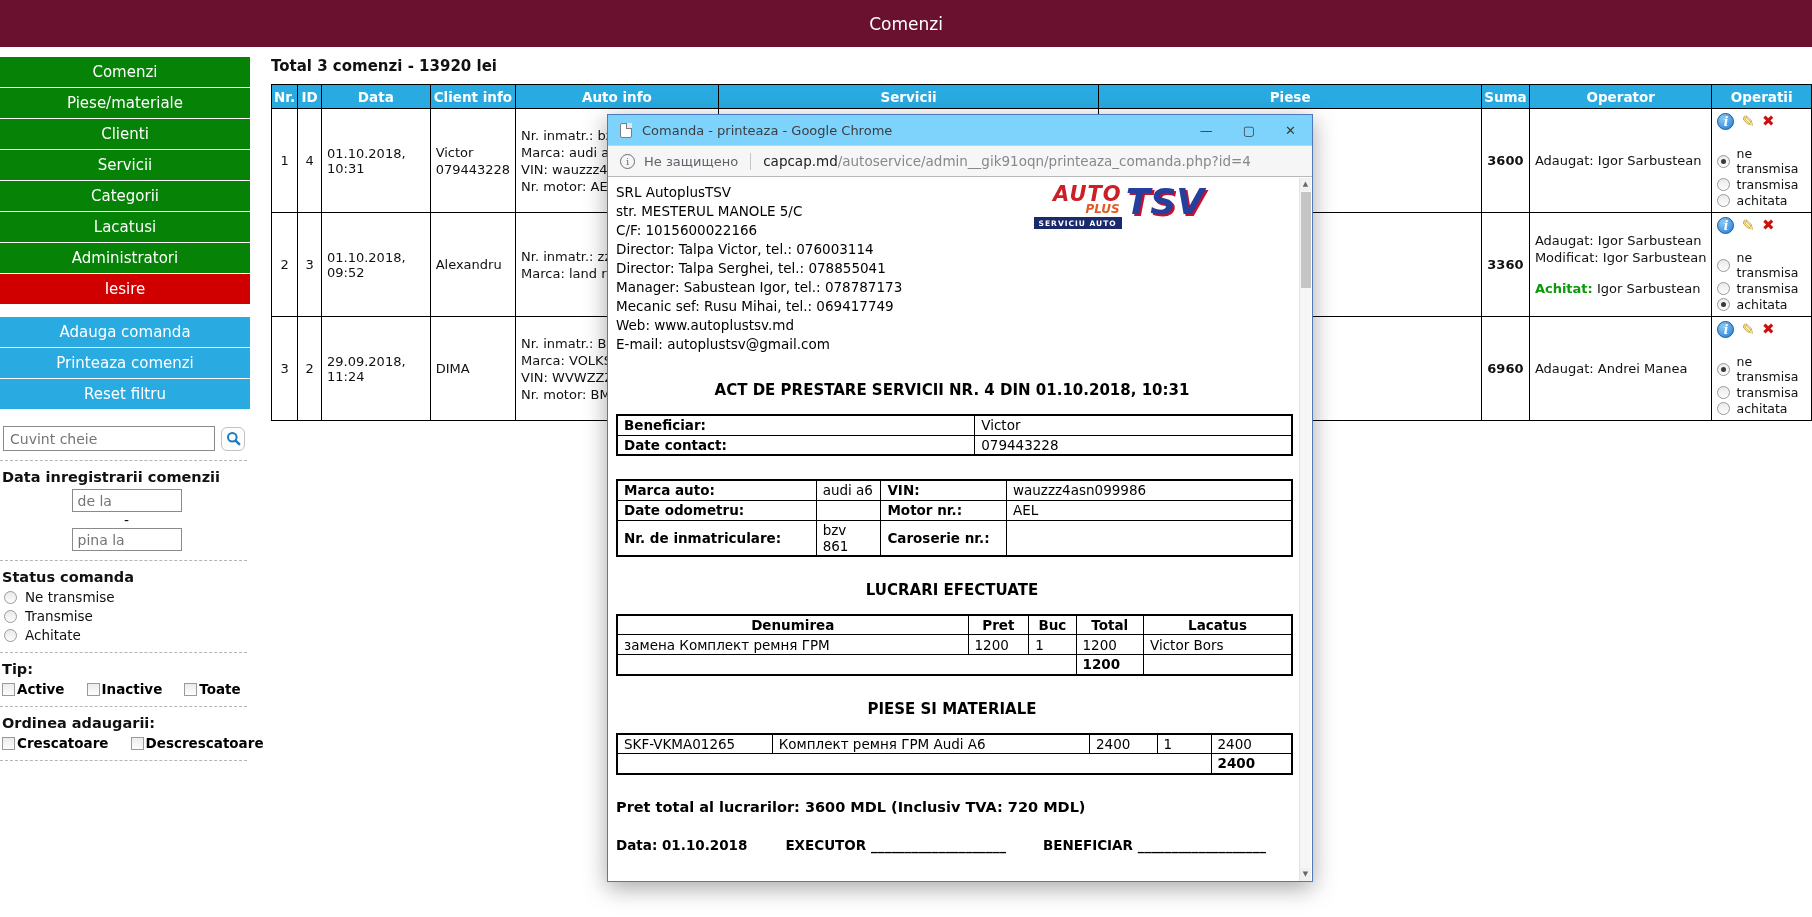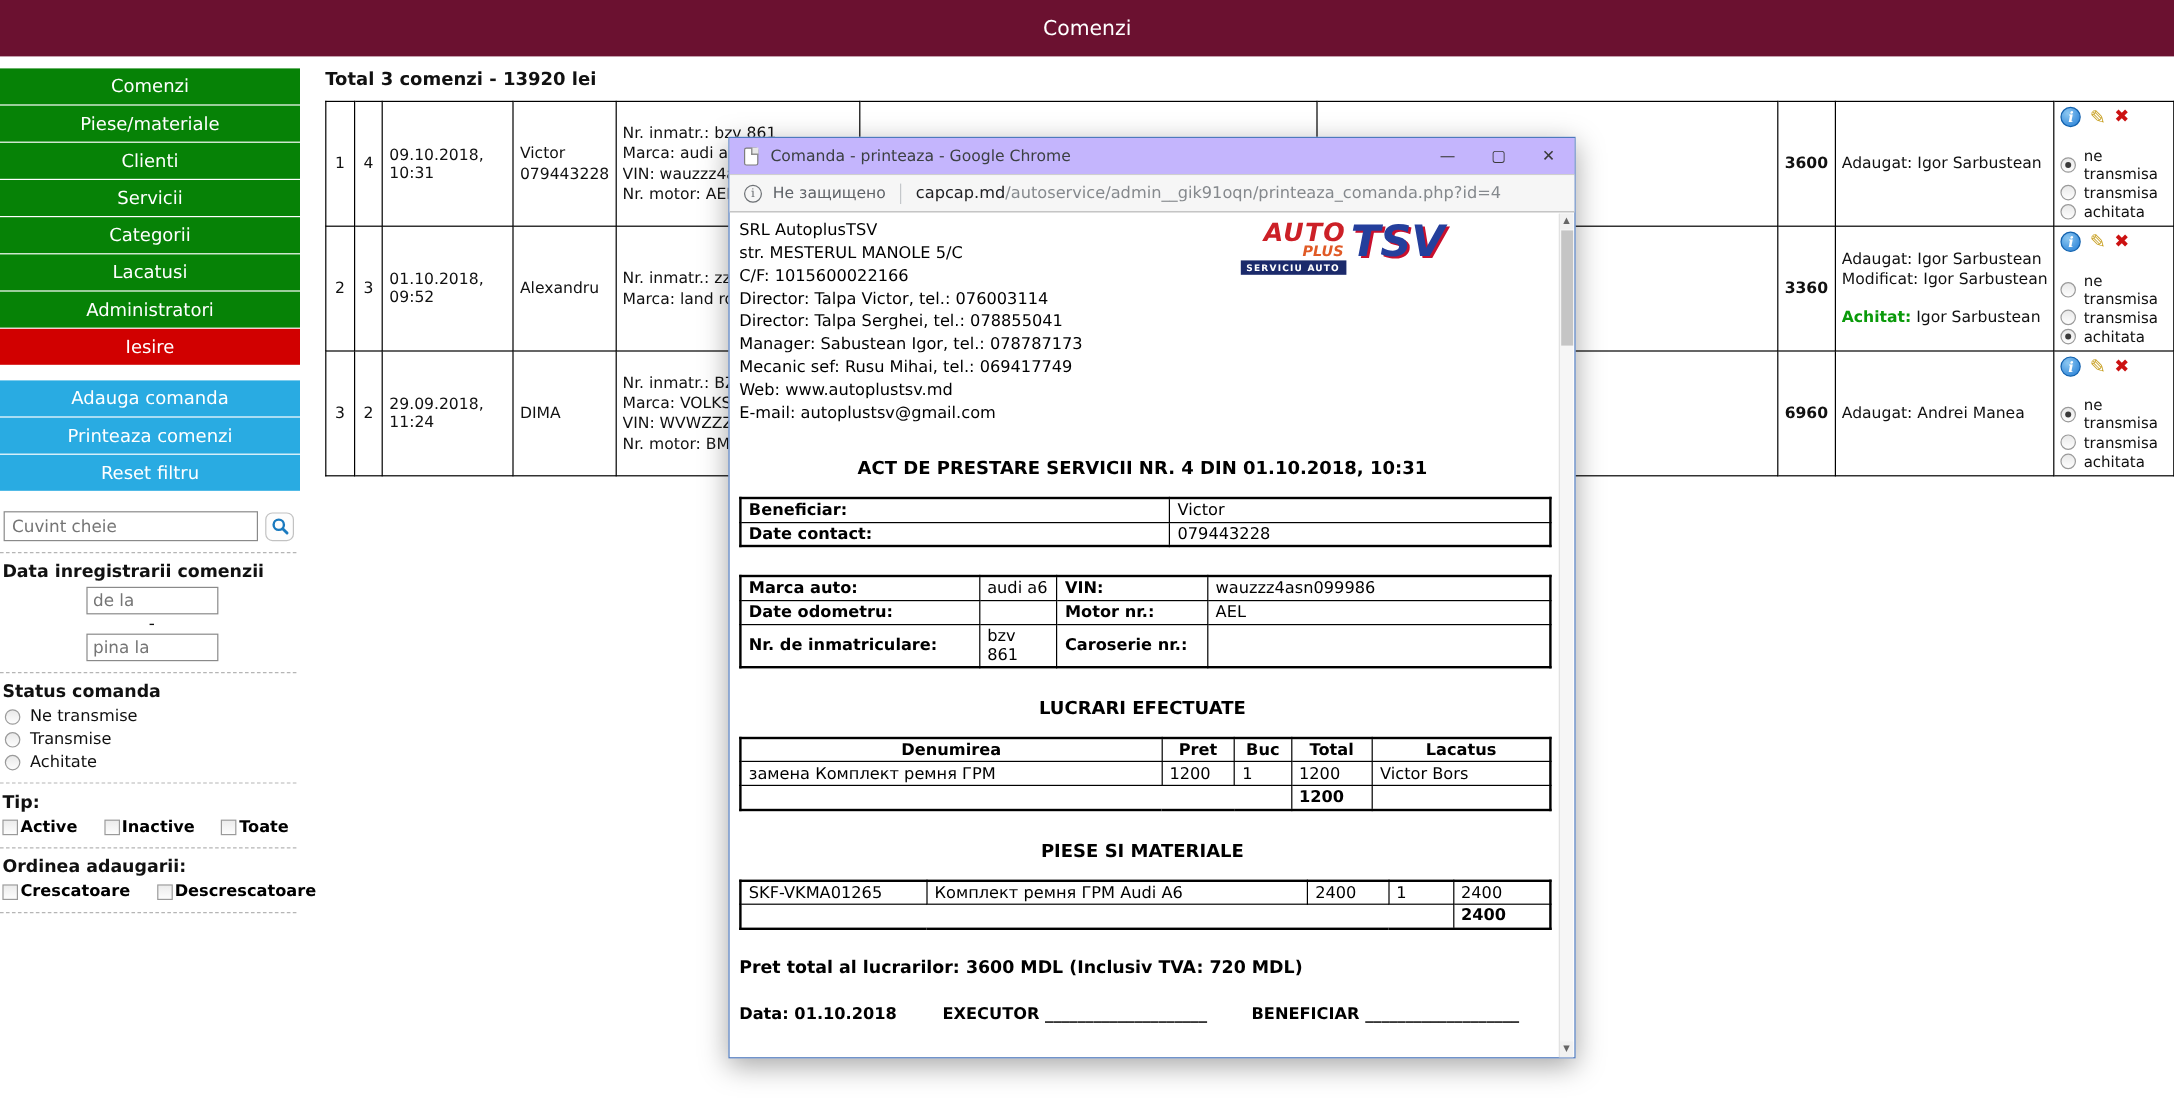--- a/index.html
+++ b/index.html
@@ -65,21 +65,21 @@
   .op-radios .optrow { margin:1px 0; }
   .op-radios label { font-size:12.5px; margin-left:6px; }
   .operator { font-size:12.5px; }
   .operator .opline { line-height:17px; }
   .achitat-lbl { color:#0a9a0a; font-weight:bold; }
   .opspacer { height:14px; }
 
   
   .popup { position:absolute; left:607px; top:114px; width:706px; height:768px; background:#fff;
            border:1px solid #4e79bd; box-shadow:0 6px 22px rgba(0,0,0,.35); z-index:10; }
-  .ptitlebar { height:31px; background:#c4b5fd; border-bottom:1px solid #cfcfcf; display:flex; align-items:center; padding:0 12px; }
+  .ptitlebar { height:31px; background:#7dd3fc; border-bottom:1px solid #cfcfcf; display:flex; align-items:center; padding:0 12px; }
   .docicon { width:12px; height:15px; border:1.5px solid #7d7d7d; border-radius:2px; position:relative; background:#fff; flex:0 0 auto; }
   .docicon::after { content:""; position:absolute; right:-1px; top:-1px; width:5px; height:5px;
                     background:#e7e7e7; border-left:1.5px solid #7d7d7d; border-bottom:1.5px solid #7d7d7d; }
   .ptitle { font-size:13px; color:#3c4043; margin-left:10px; flex:1 1 auto; white-space:nowrap; overflow:hidden; }
   .wctl { display:flex; align-items:center; gap:30px; margin-right:4px; }
   .wctl span { font-size:13px; color:#3a3a3a; cursor:pointer; line-height:1; }
   .purlbar { height:31px; background:#f6f6f6; border-bottom:1px solid #b9b9b9; display:flex; align-items:center; padding:0 12px; }
   .ic-sec { width:15px; height:15px; border-radius:50%; border:1.5px solid #6b6f73; color:#6b6f73;
             font-size:10px; font-family:"DejaVu Serif",serif; text-align:center; line-height:13px; flex:0 0 auto; }
   .sectext { color:#5f6368; font-size:13px; margin:0 12px 0 9px; }
@@ -209,25 +209,37 @@
         <col style="width:110px">
         <col style="width:74px">
       <col style="width:205px">
         <col style="width:403px">
         <col style="width:395px">
         <col style="width:48px">
       <col style="width:162px">
         <col style="width:100px">
     </colgroup>
     <tbody>
+        <tr>
+      <th>Nr.</th>
+      <th>ID</th>
+      <th>Data</th>
+      <th>Client info</th>
+      <th>Auto info</th>
+      <th>Servicii</th>
+      <th>Piese</th>
+      <th>Suma</th>
+      <th>Operator</th>
+      <th>Operatii</th>
+    </tr>
 
     <tr style="height:88px">
       <td class="ctr">1</td>
       <td class="ctr">4</td>
-      <td>09.10.2018, 10:31</td>
+      <td>01.10.2018, 10:31</td>
       <td>
         <div class="clientline">Victor</div>
         <div class="clientline">079443228</div>
       </td>
       <td>
         <div class="autoline">Nr. inmatr.: bzv 861</div>
         <div class="autoline">Marca: audi a6</div>
         <div class="autoline">VIN: wauzzz4asn099986</div>
         <div class="autoline">Nr. motor: AEL</div>
       </td>

